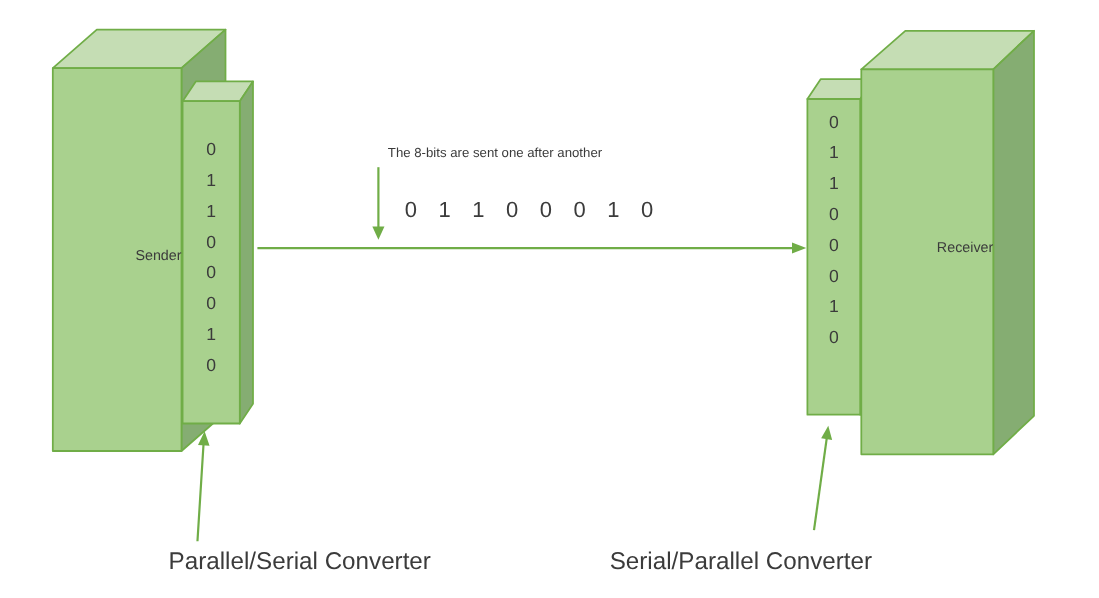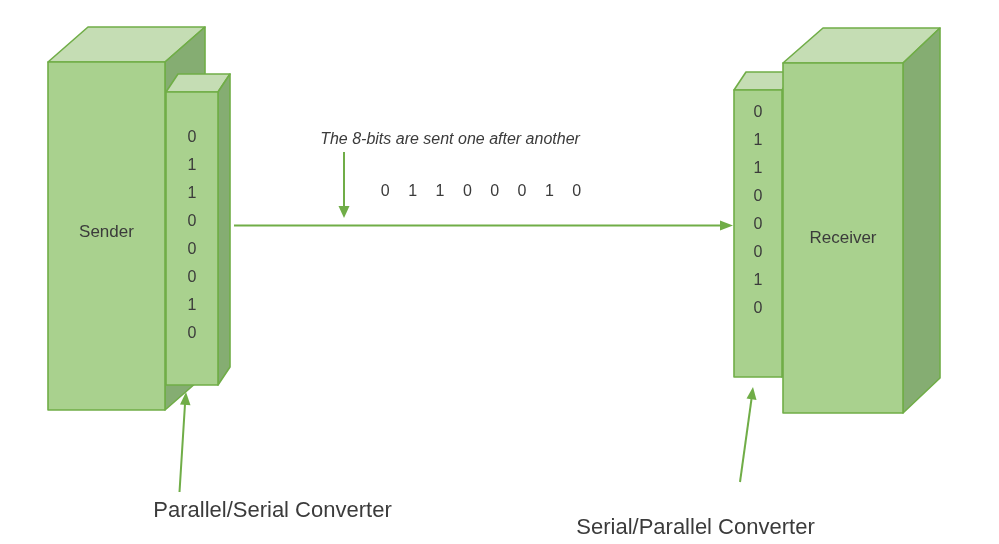--- a/index.html
+++ b/index.html
@@ -20,24 +20,24 @@
     font-family:"Liberation Sans", sans-serif;
     color:var(--text);
   }
   .shapes{position:absolute;left:0;top:0;}
   .face-front{fill:var(--box-front);stroke:var(--outline);stroke-width:1.6;stroke-linejoin:round;}
   .face-top{fill:var(--box-top);stroke:var(--outline);stroke-width:1.6;stroke-linejoin:round;}
   .face-side{fill:var(--box-side);stroke:var(--outline);stroke-width:1.6;stroke-linejoin:round;}
   .arrow line{stroke:var(--arrow);stroke-width:2;}
   .arrow polygon{fill:var(--arrow);stroke:none;}
   .txt{position:absolute;text-align:center;line-height:20px;white-space:nowrap;}
-  .caption{font-size:16px;font-style:italic;}
-  .device-label{font-size:17px;}
+  .caption{font-size:12px;}
+  .device-label{font-size:13px;text-align:right;}
   .converter-label{font-size:22px;line-height:22px;}
-  .bitstream{font-size:16px;word-spacing:14px;}
+  .bitstream{font-size:20px;word-spacing:14px;}
   .bits-column{position:absolute;text-align:center;font-size:16px;}
   .bits-column .bit{line-height:28px;height:28px;}
 </style>
 </head>
 <body>
 
 <div class="canvas">
 
   <svg class="shapes" width="999" height="544" viewBox="0 0 999 544">
 
@@ -103,24 +103,24 @@
     <div class="bit">0</div>
     <div class="bit">1</div>
     <div class="bit">1</div>
     <div class="bit">0</div>
     <div class="bit">0</div>
     <div class="bit">0</div>
     <div class="bit">1</div>
     <div class="bit">0</div>
   </div>
 
-  <div class="txt device-label" style="left:783px;top:228px;width:120px;">Receiver</div>
+  <div class="txt device-label" style="left:783px;top:215px;width:120px;">Receiver</div>
 
   <div class="txt caption" style="left:290px;top:129px;width:320px;">The 8-bits are sent one after another</div>
 
   <div class="txt bitstream" style="left:331px;top:181px;width:300px;">0 1 1 0 0 0 1 0</div>
 
 
   <div class="txt converter-label" style="left:152px;top:499px;width:241px;">Parallel/Serial Converter</div>
 
-  <div class="txt converter-label" style="left:575px;top:499px;width:241px;margin-top:17px;">Serial/Parallel Converter</div>
+  <div class="txt converter-label" style="left:553px;top:499px;width:241px;">Serial/Parallel Converter</div>
 
 </div>
 
 </body></html>

